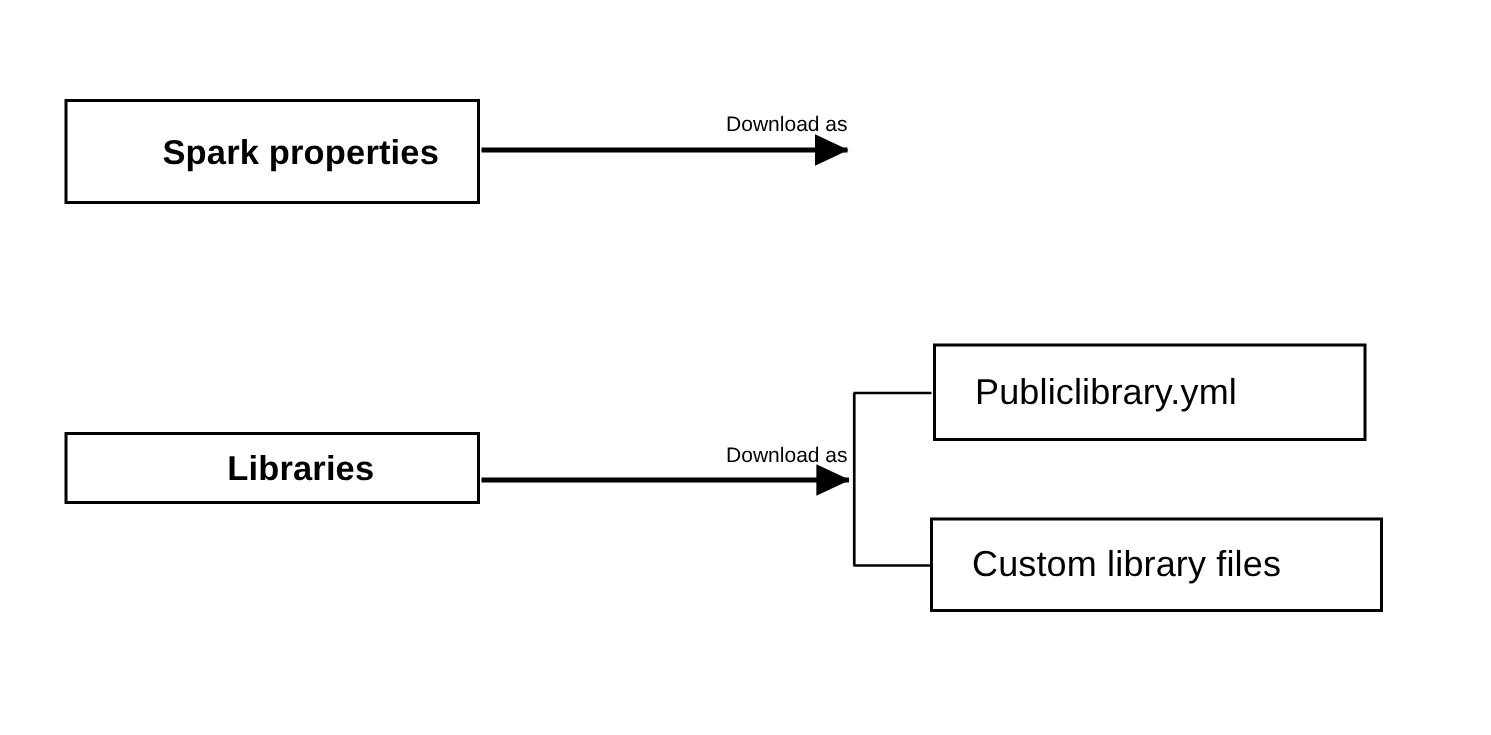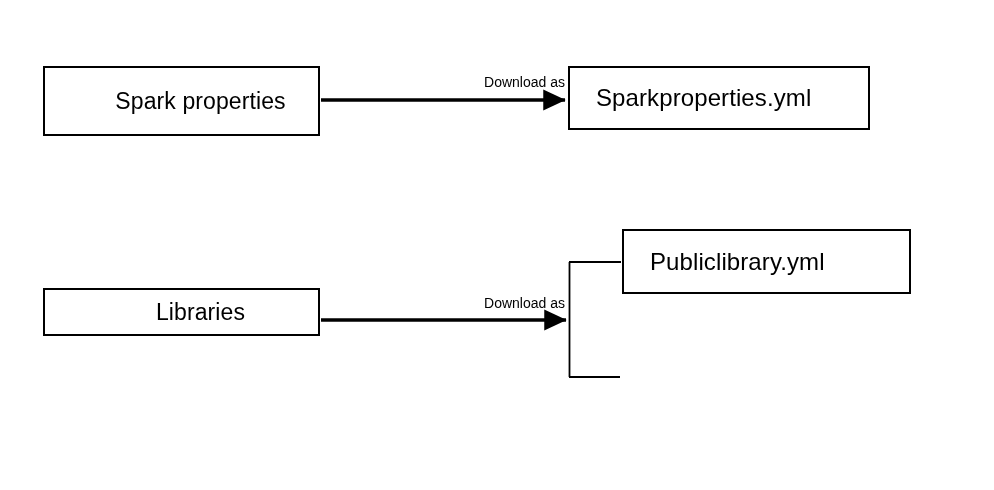--- a/index.html
+++ b/index.html
@@ -27,21 +27,21 @@
   }
   .node-label {
     width: 100%;
     line-height: 1.15;
   }
   .node.source {
     justify-content: center;
   }
   .node.source .node-label {
     text-align: center;
-    font-weight: normal;
+    font-weight: bold;
     font-size: 23px;
     letter-spacing: 0.1px;
     margin-left: 38px;
   }
   .node.target {
     justify-content: flex-start;
     padding-left: 26px;
   }
   .node.target .node-label {
     text-align: left;
@@ -89,30 +89,30 @@
   </svg>
 
   <div class="node source" style="left:43px; top:66px; width:277px; height:70px;">
     <span class="node-label">Spark properties</span>
   </div>
 
   <div class="edge-label" style="left:321px; top:75px; width:244px;">
     <span>Download as</span>
   </div>
 
-  <div class="node target" style="left:568px; top:66px; width:302px; height:64px;">
-    <span class="node-label">Sparkproperties.yml</span>
-  </div>
 
   <div class="node source" style="left:43px; top:288px; width:277px; height:48px;">
     <span class="node-label">Libraries</span>
   </div>
 
   <div class="edge-label" style="left:321px; top:296px; width:244px;">
     <span>Download as</span>
   </div>
 
   <div class="node target" style="left:622px; top:229px; width:289px; height:65px;">
     <span class="node-label">Publiclibrary.yml</span>
   </div>
 
+  <div class="node target" style="left:620px; top:345px; width:302px; height:63px;">
+    <span class="node-label">Custom library files</span>
+  </div>
 
 </div>
 
 </body></html>

